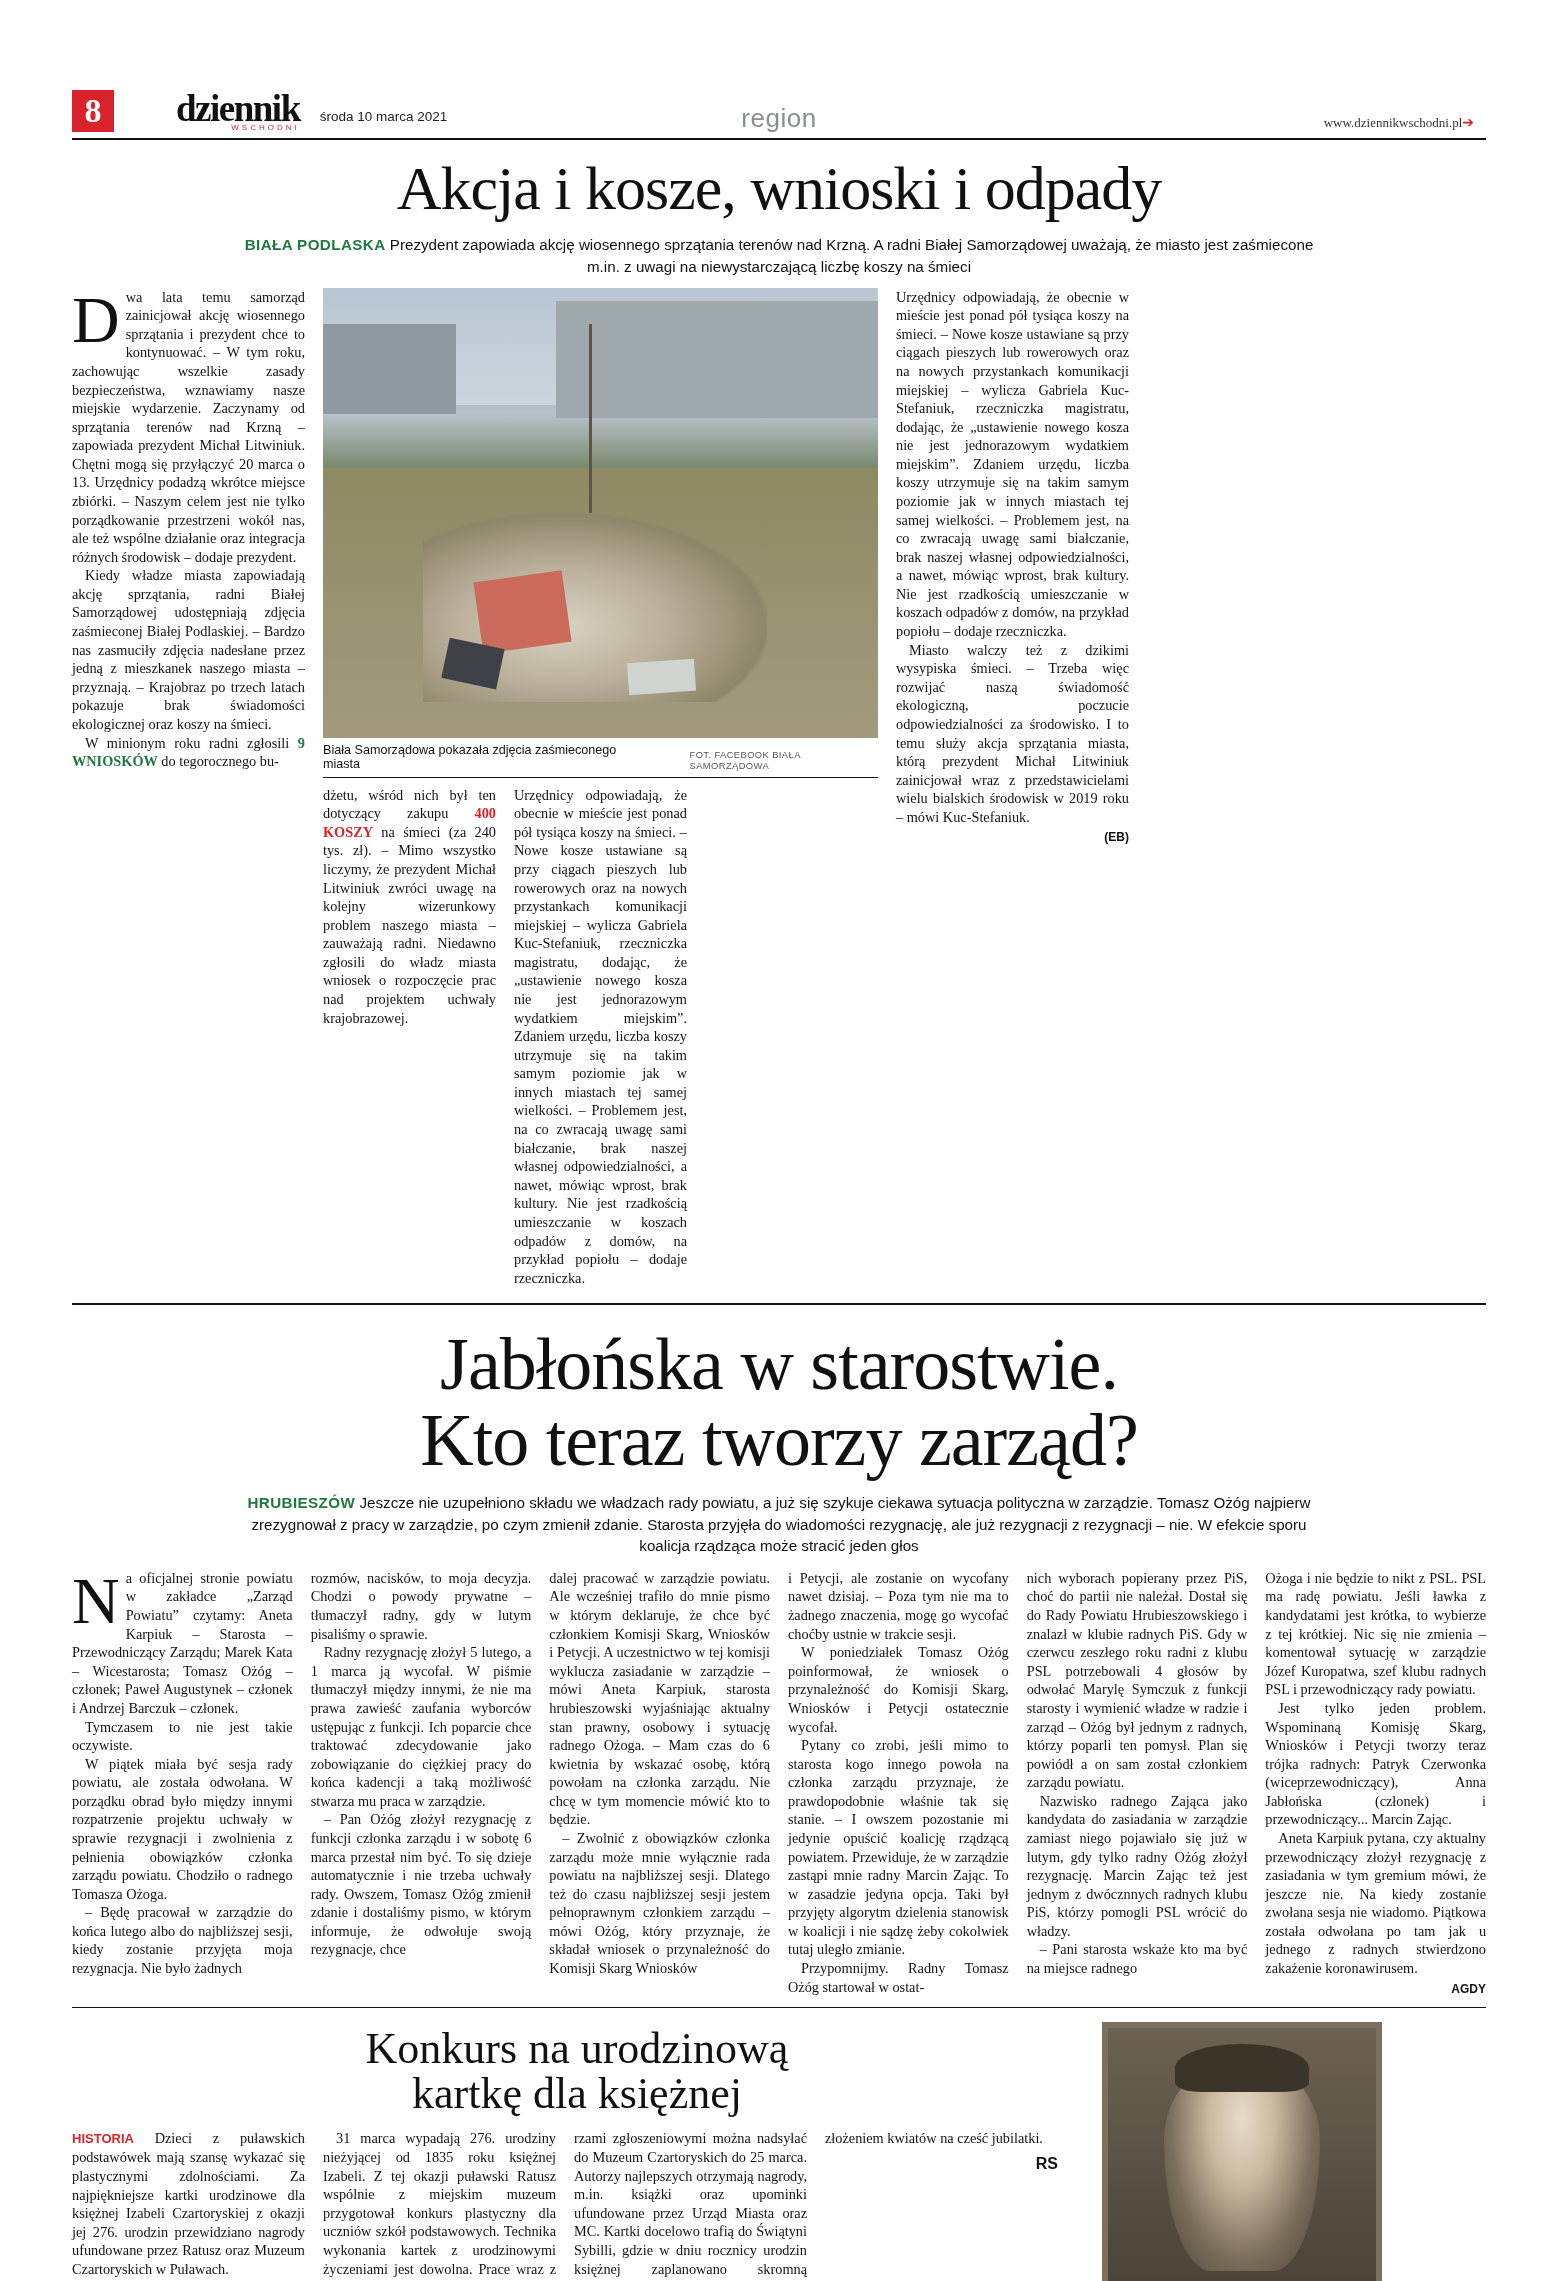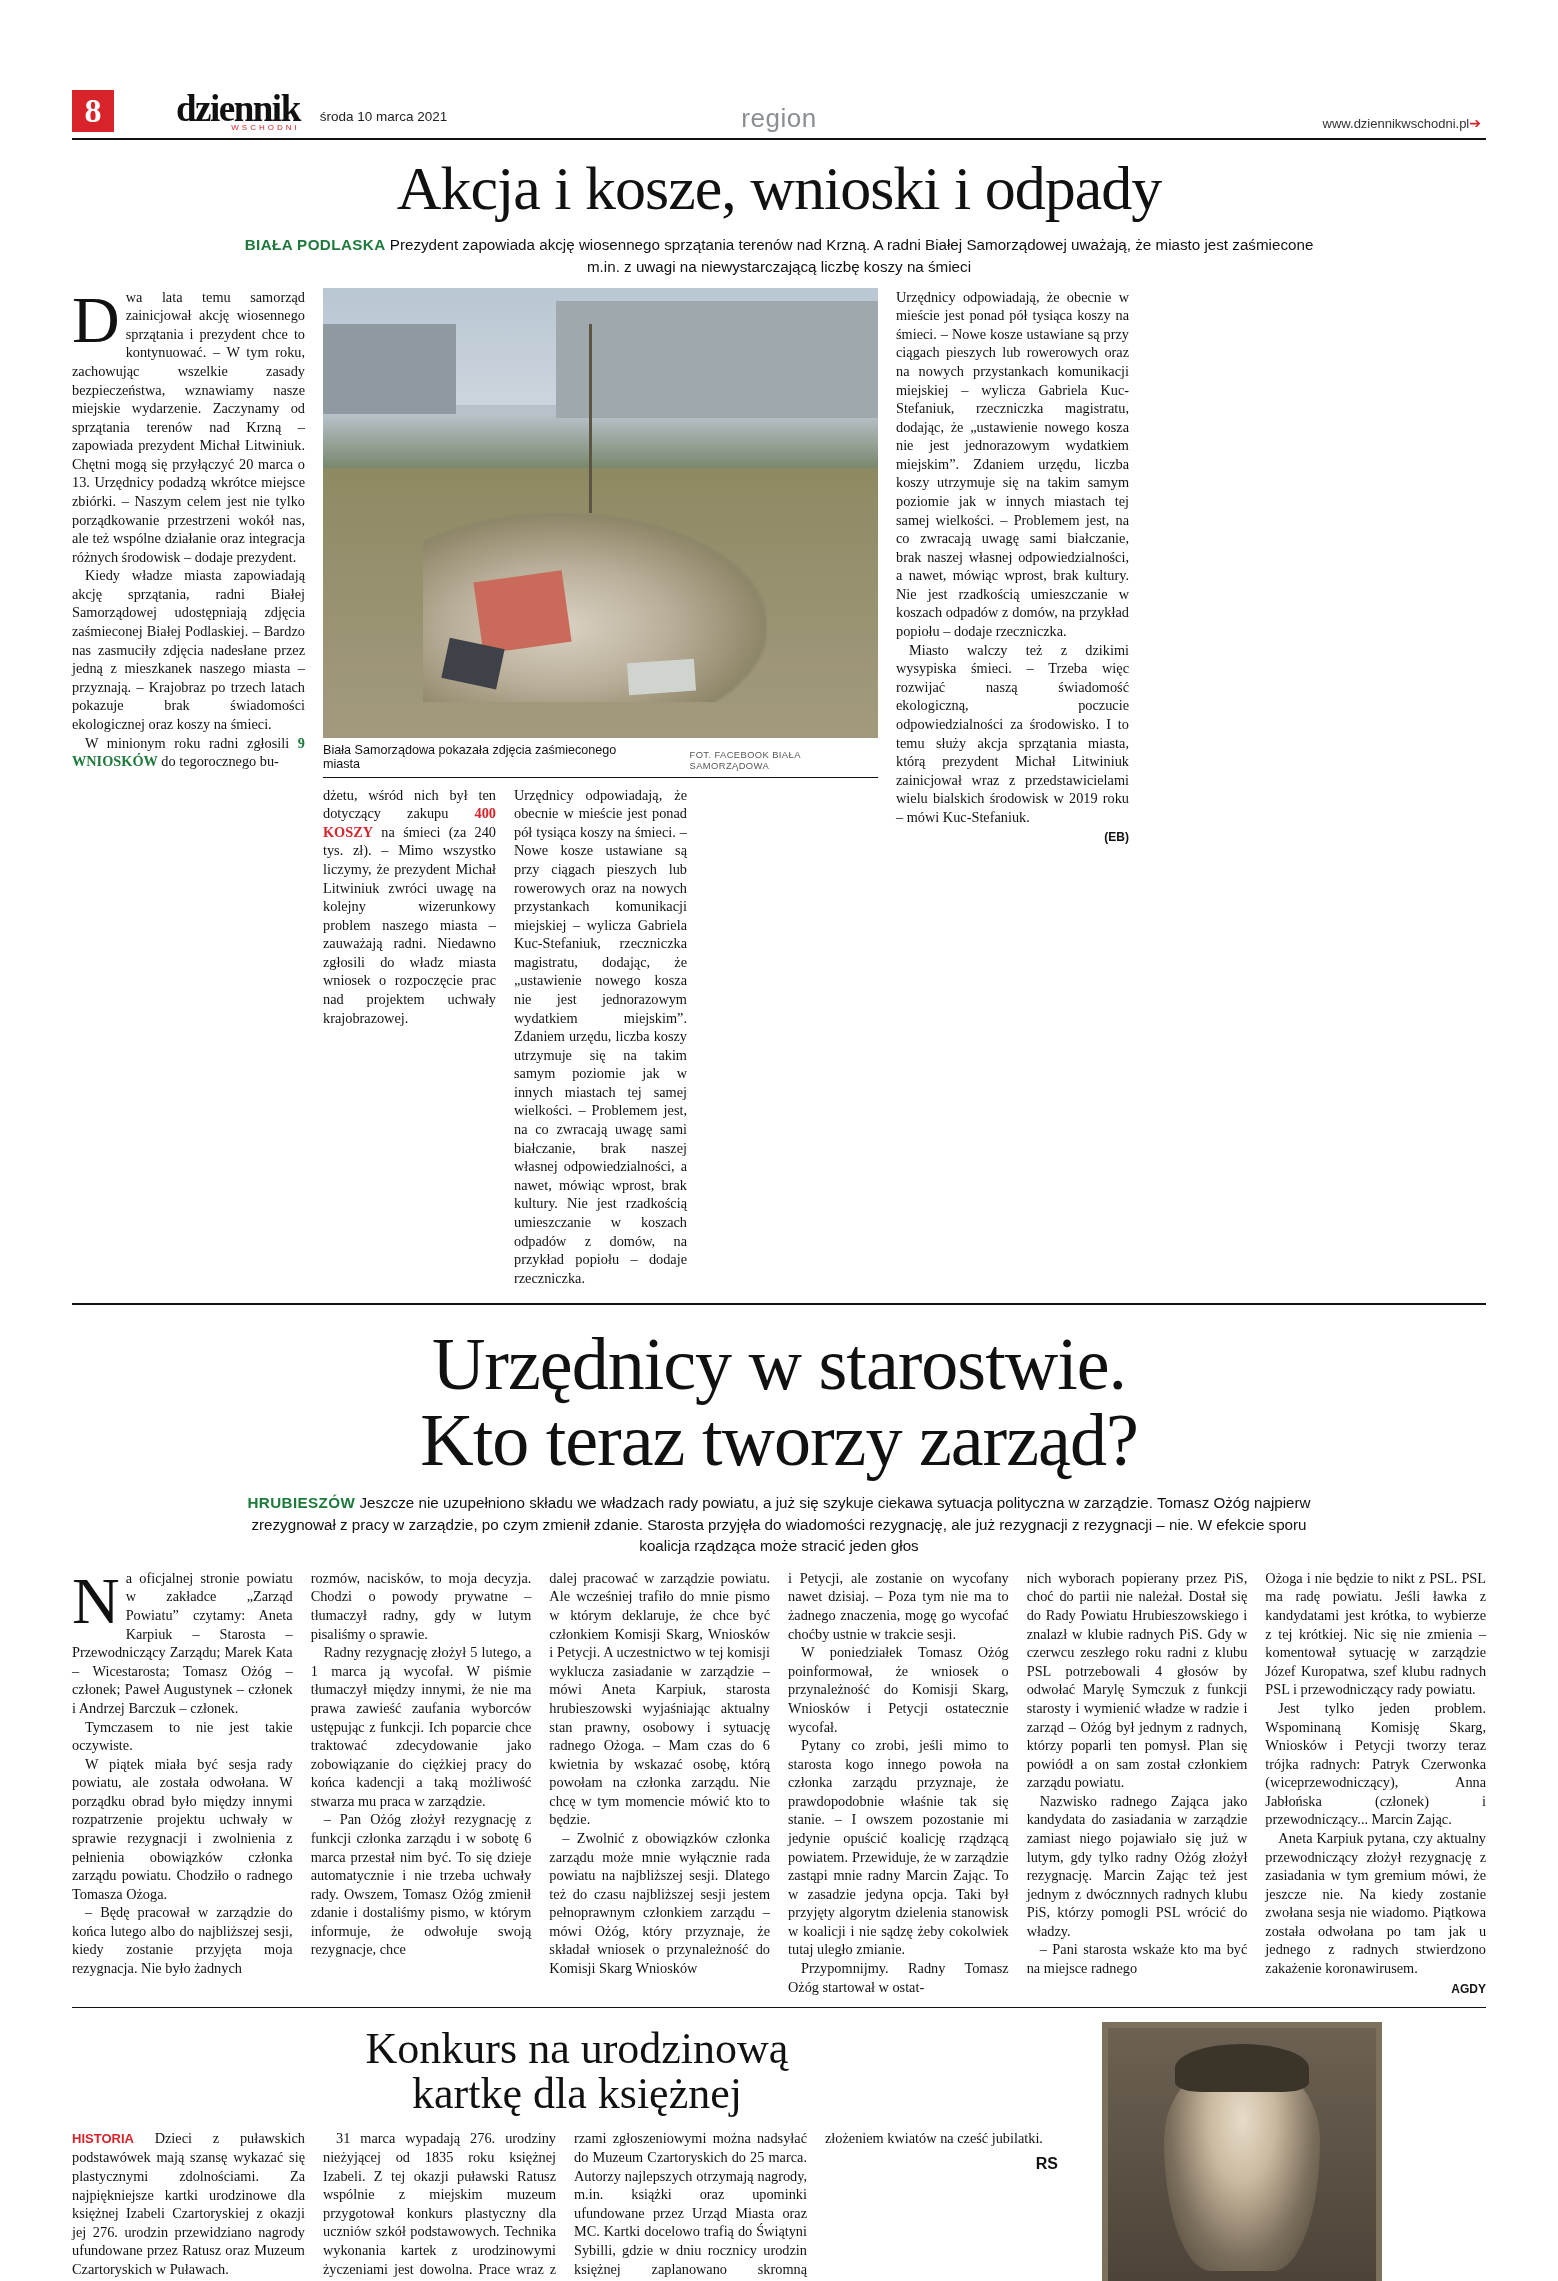--- a/index.html
+++ b/index.html
@@ -69,23 +69,23 @@
     left: 50%;
     transform: translateX(-50%);
     bottom: 4px;
     font-family: "Liberation Sans", sans-serif;
     font-size: 26px;
     color: #8a8f93;
     letter-spacing: 0.5px;
   }
   .site-url {
     position: absolute;
-    right: 5px;
+    right: 12px;
     bottom: 7px;
-    font-family: Liberation Sans, sans-serif;
+    font-family: Liberation Serif, serif;
     font-size: 13px;
     color: #333;
     margin-left: 12px;
   }
   .site-url .arrow { color: #d8232a; font-size: 14px; }
 
   
   h1.headline {
     font-family: "Liberation Serif", serif;
     font-weight: normal;
@@ -290,21 +290,21 @@
     <div class="col s1-col">
 
       <p class="first">Urzędnicy odpowiadają, że obecnie w mieście jest ponad pół tysiąca koszy na śmieci. – Nowe kosze ustawiane są przy ciągach pieszych lub rowerowych oraz na nowych przystankach komunikacji miejskiej – wylicza Gabriela Kuc-Stefaniuk, rzeczniczka magistratu, dodając, że „ustawienie nowego kosza nie jest jednorazowym wydatkiem miejskim”. Zdaniem urzędu, liczba koszy utrzymuje się na takim samym poziomie jak w innych miastach tej samej wielkości. – Problemem jest, na co zwracają uwagę sami białczanie, brak naszej własnej odpowiedzialności, a nawet, mówiąc wprost, brak kultury. Nie jest rzadkością umieszczanie w koszach odpadów z domów, na przykład popiołu – dodaje rzeczniczka.</p>
       <p>Miasto walczy też z dzikimi wysypiska śmieci. – Trzeba więc rozwijać naszą świadomość ekologiczną, poczucie odpowiedzialności za środowisko. I to temu służy akcja sprzątania miasta, którą prezydent Michał Litwiniuk zainicjował wraz z przedstawicielami wielu bialskich środowisk w 2019 roku – mówi Kuc-Stefaniuk.</p>
       <p class="sig" style="text-align:right; text-indent:0; margin-top:4px;">(EB)</p>
     </div>
   </div>
 
   <hr class="rule-thick">
 
-  <h1 class="headline headline-2">Urzędnicy w starostwie.</h1>
+  <h1 class="headline headline-2">Jabłońska w starostwie.</h1>
   <h1 class="headline headline-2" style="margin-top:0">Kto teraz tworzy zarząd?</h1>
 
   <div class="lead">
     <span class="city">HRUBIESZÓW</span>
     <span>Jeszcze nie uzupełniono składu we władzach rady powiatu, a już się szykuje ciekawa sytuacja polityczna w zarządzie. Tomasz Ożóg najpierw zrezygnował z pracy w zarządzie, po czym zmienił zdanie. Starosta przyjęła do wiadomości rezygnację, ale już rezygnacji z rezygnacji – nie. W efekcie sporu koalicja rządząca może stracić jeden głos</span>
   </div>
 
   <div class="story2-cols">
     <div class="col">
       <p class="first dropcap">Na oficjalnej stronie powiatu w zakładce „Zarząd Powiatu” czytamy: Aneta Karpiuk – Starosta – Przewodniczący Zarządu; Marek Kata – Wicestarosta; Tomasz Ożóg – członek; Paweł Augustynek – członek i Andrzej Barczuk – członek.</p>

